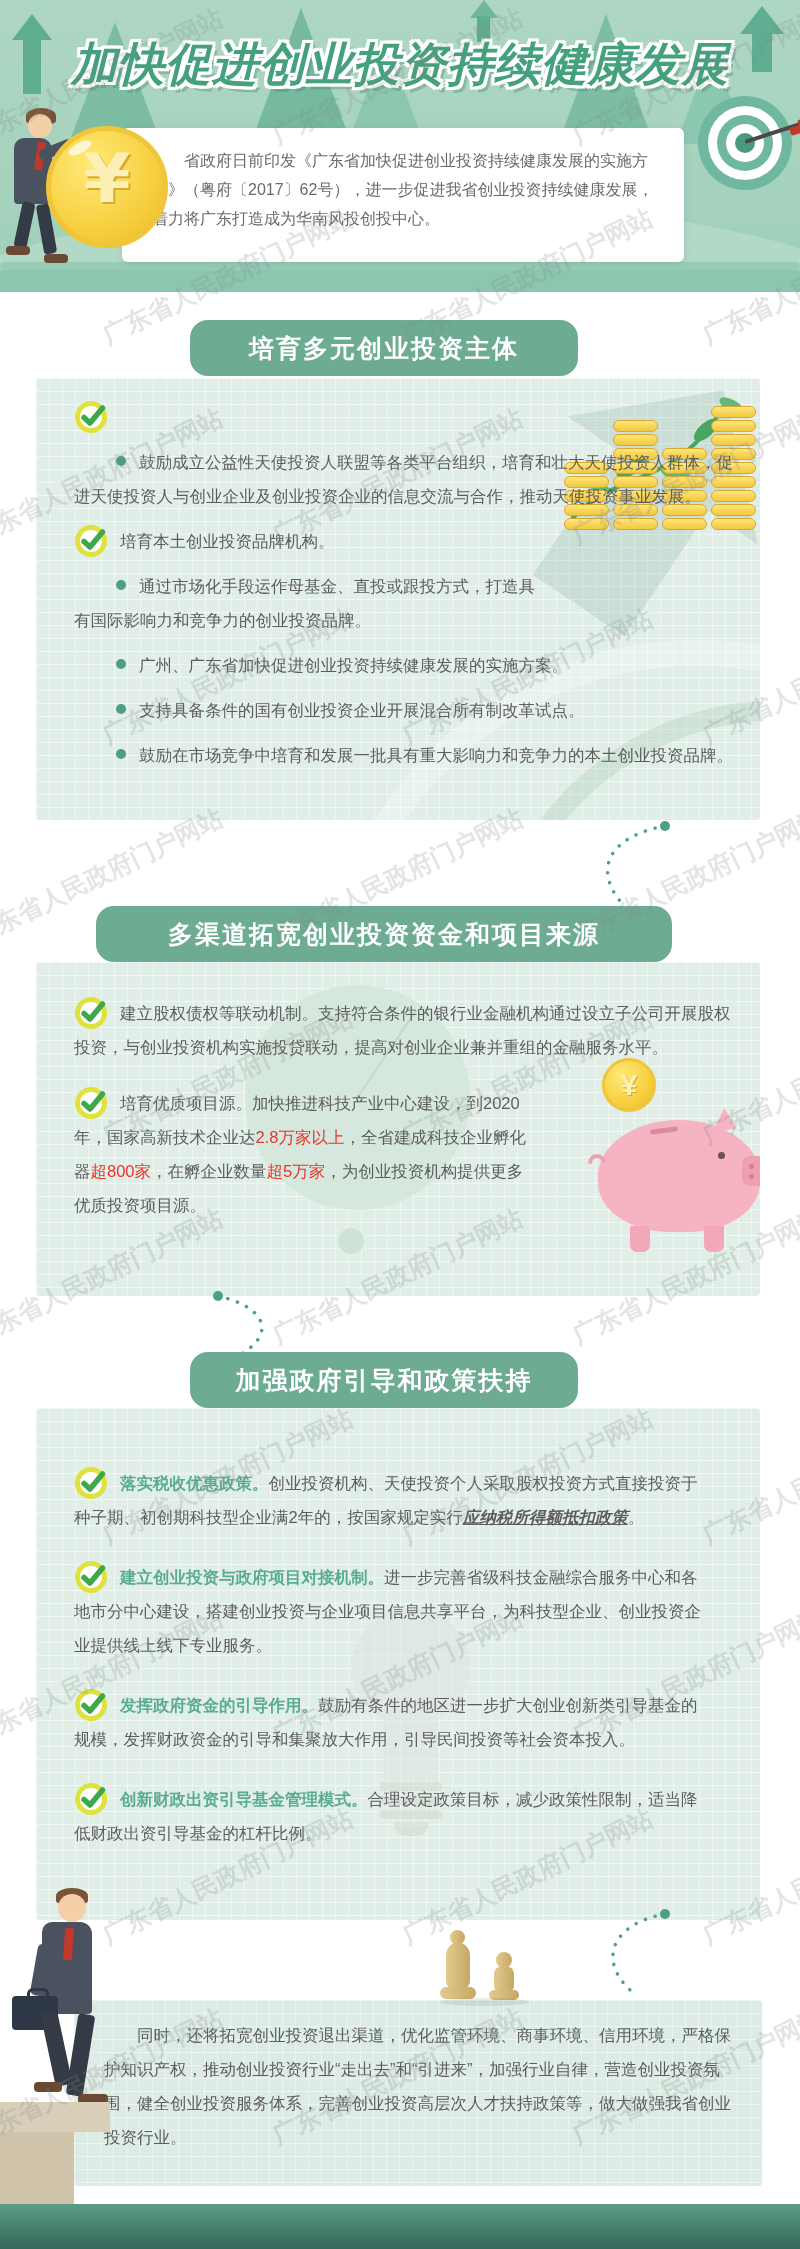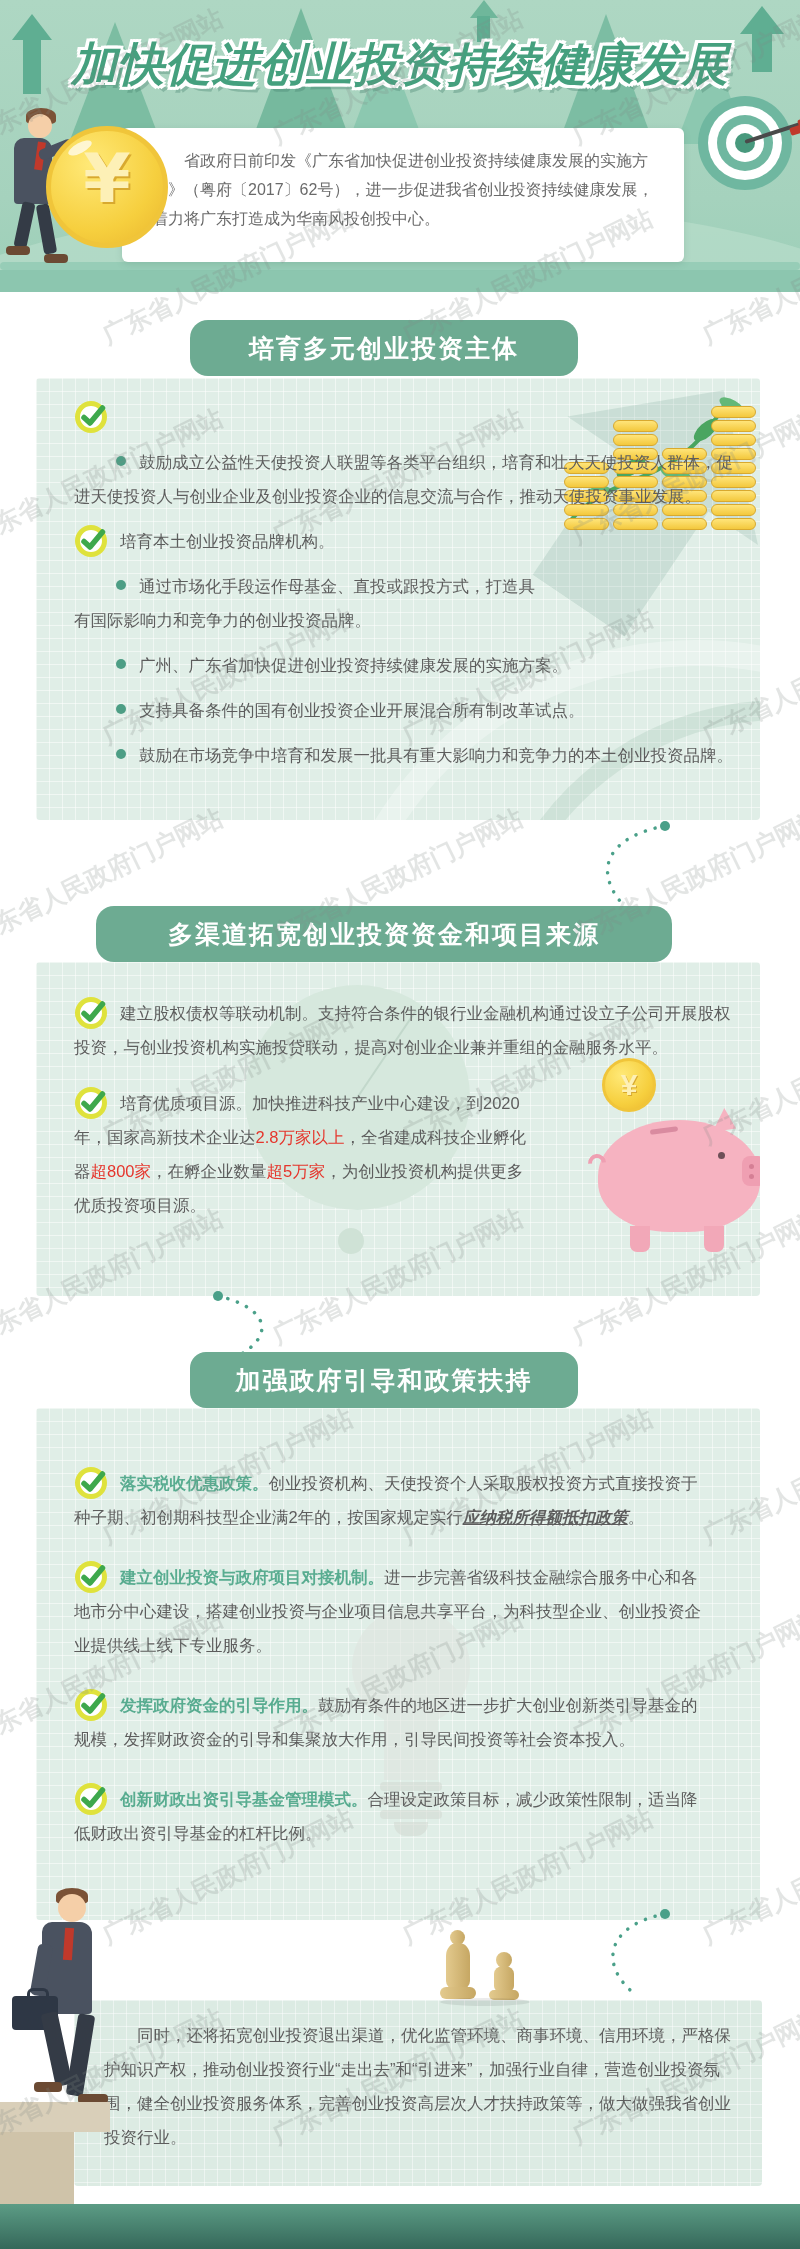--- a/index.html
+++ b/index.html
@@ -262,21 +262,21 @@
               <path d="M10 17.5 L16 23 L28.5 8" fill="none" stroke="#3ea84c" stroke-width="5.5" stroke-linecap="round" stroke-linejoin="round"></path>
             </svg></span><span>培育优质项目源。加快推进科技产业中心建设，到2020年，国家高新技术企业达</span><span class="seg-red">2.8万家以上</span><span>，全省建成科技企业孵化器</span><span class="seg-red">超800家</span><span>，在孵企业数量</span><span class="seg-red">超5万家</span><span>，为创业投资机构提供更多优质投资项目源。</span></p>
       </div>
   </div>
 
   <svg class="connector" style="left:200px;top:1290px;" width="110" height="78" viewBox="0 0 110 78">
     <circle cx="18" cy="6" r="5" fill="#4aa089"></circle>
     <path d="M18 6 C 70 18, 78 48, 30 70" stroke="#4aa089" stroke-width="3.5" fill="none" stroke-linecap="round" stroke-dasharray="0.1 10"></path>
   </svg>
 
-  <div class="sec-head" style="left:190px;top:1352px;width:388px;height:56px;line-height:56px;border-radius:16px;">加强政府引导和政策扶持</div>
+  <div class="sec-head" style="left:190px;top:1352px;width:388px;height:56px;line-height:56px;">加强政府引导和政策扶持</div>
   <div class="panel" id="panel3" style="top:1408px;height:512px;padding-top:58px;">
     <div class="bulb" style="left:316px;top:200px;width:120px;height:260px;">
       <div style="position:absolute;left:0;top:0;width:118px;height:118px;border-radius:50%;background:#dfe4de;"></div>
       <div style="position:absolute;left:32px;top:100px;width:54px;height:72px;background:#dfe4de;"></div>
       <div style="position:absolute;left:28px;top:174px;width:62px;height:9px;background:#d3d9d2;border-radius:4px;"></div>
       <div style="position:absolute;left:28px;top:188px;width:62px;height:9px;background:#d3d9d2;border-radius:4px;"></div>
       <div style="position:absolute;left:28px;top:202px;width:62px;height:9px;background:#d3d9d2;border-radius:4px;"></div>
       <div style="position:absolute;left:42px;top:214px;width:34px;height:14px;background:#d3d9d2;border-radius:0 0 12px 12px;"></div>
     </div>
     <div>

